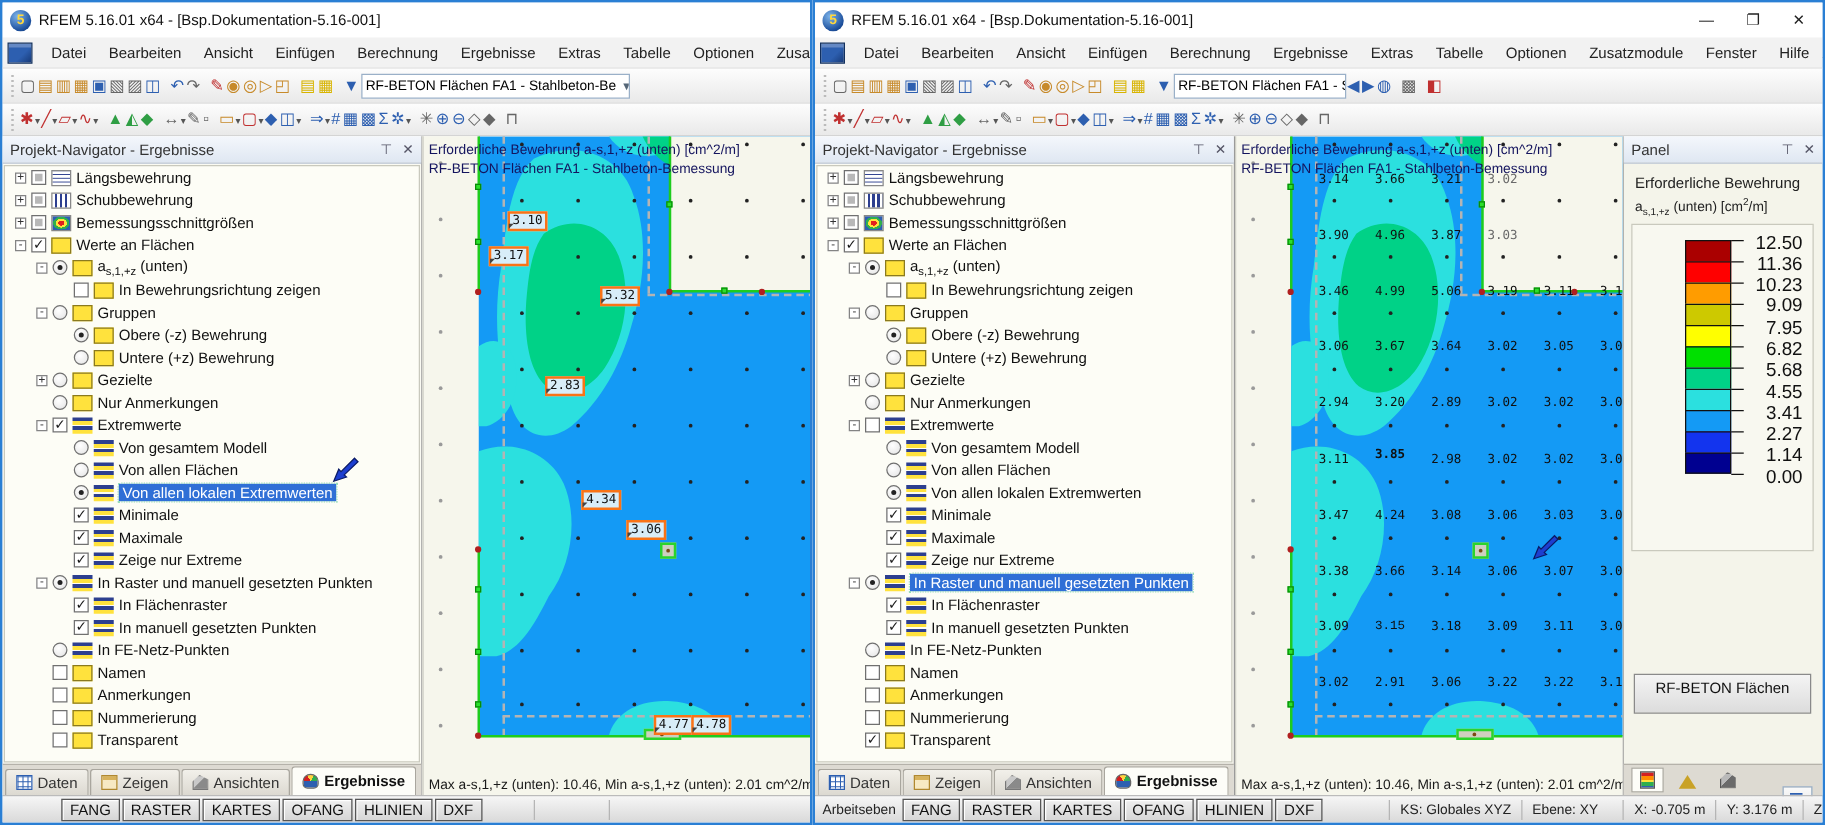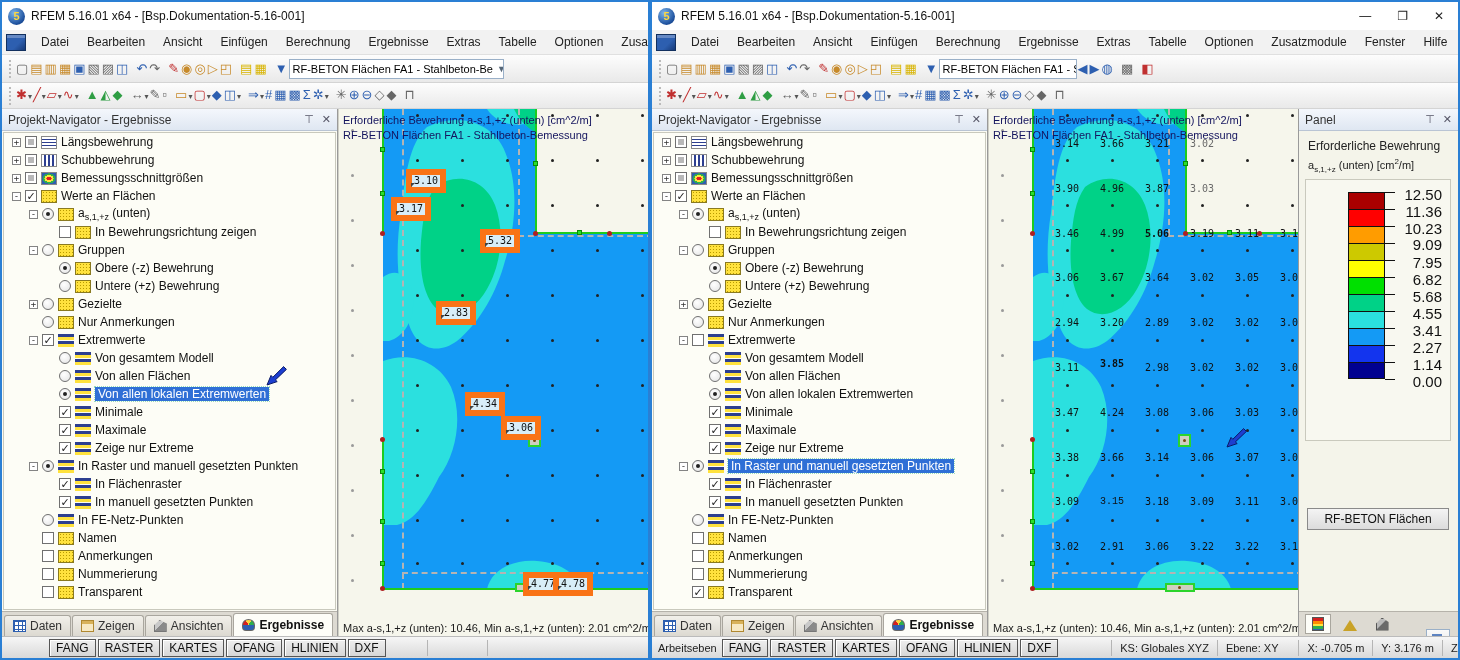--- a/index.html
+++ b/index.html
@@ -130,21 +130,21 @@
   .ov { position:absolute; z-index:3; }
   .dashv { border-left:2px dashed #b4b4b4; width:0; }
   .dashh { border-top:2px dashed #b4b4b4; height:0; }
   .greenv { width:2px; background:#1ecc1e; }
   .greenh { height:2px; background:#1ecc1e; }
   .gsq { width:5px; height:5px; background:#2be02b; border:1px solid #0a8a0a; z-index:4; }
   .rdot { width:5px; height:5px; border-radius:50%; background:#b02020; z-index:4; }
   .dot { position:absolute; width:3px; height:3px; border-radius:50%; background:#222;
     z-index:3; }
   .dot.grey { background:#9a9a9a; }
-  .callout { position:absolute; z-index:6; background:#d8edf8; border:6px solid #f97316;
+  .callout { position:absolute; z-index:6; background:#d8edf8; border:2px solid #f97316;
     font-family:"DejaVu Sans Mono", monospace; font-size:10px; line-height:12px;
     padding:0 2px; color:#111; }
   .callout::after { content:""; position:absolute; left:-1px; bottom:-4px;
     border:4px solid transparent; border-top-color:#444; border-left-width:0; }
   .gval { position:absolute; z-index:6; font-family:"DejaVu Sans Mono", monospace;
     font-size:10px; color:#101010; white-space:nowrap; }
   .gval.muted { color:#6a6a6a; }
   .marker-pt { position:absolute; width:13px; height:13px; background:#cfcfc0;
     border:2px solid #2bd42b; z-index:5; }
   .marker-pt::after { content:""; position:absolute; left:3px; top:3px; width:3px;
@@ -168,21 +168,21 @@
   .scell { position:absolute; left:0; width:37px; height:17px; border:1px solid #111;
     border-bottom:none; }
   .scell.last { border-bottom:1px solid #111; }
   .stick { position:absolute; left:37px; width:10px; height:1px; background:#111; }
   .slab { position:absolute; left:50px; width:44px; text-align:right; font-size:15px;
     color:#111; margin-top:-6px; }
   .mmbox { position:absolute; left:6px; top:322px; width:146px; height:44px;
     background:#f2f6fd; border:1px solid #b7c4dd; font-size:12px; color:#111;
     padding:3px 10px; }
   .mmrow { display:flex; justify-content:space-between; line-height:19px; }
-  .pbutton { position:absolute; left:8px; top:377px; width:142px; height:22px;
+  .pbutton { position:absolute; left:8px; top:408px; width:142px; height:32px;
     background:linear-gradient(#f4f4f4,#dcdcdc); border:1px solid #8a8a8a;
     font-size:12px; text-align:center; line-height:20px; color:#111; }
   .pzoom { position:absolute; right:8px; top:498px; width:24px; height:22px;
     background:linear-gradient(#fafafa,#e2e2e2); border:1px solid #9ab0c8;
     text-align:center; }
   .pzoom svg { margin-top:3px; }
   .panel-tabs { height:25px; flex:none; background:#dddad2; border-top:1px solid #b5b2aa;
     display:flex; align-items:center; gap:6px; padding:0 6px; }
   .ptab { width:26px; height:20px; border:1px solid transparent; display:flex;
     align-items:center; justify-content:center; }
@@ -915,21 +915,21 @@
           <div class="gval" style="left: 66px; top: 29px;">3.14</div>
           <div class="gval" style="left: 111px; top: 29px;">3.66</div>
           <div class="gval" style="left: 156px; top: 29px;">3.21</div>
           <div class="gval muted" style="left: 201px; top: 29px;">3.02</div>
           <div class="gval" style="left: 66px; top: 74px;">3.90</div>
           <div class="gval" style="left: 111px; top: 74px;">4.96</div>
           <div class="gval" style="left: 156px; top: 74px;">3.87</div>
           <div class="gval muted" style="left: 201px; top: 74px;">3.03</div>
           <div class="gval" style="left: 66px; top: 119px;">3.46</div>
           <div class="gval" style="left: 111px; top: 119px;">4.99</div>
-          <div class="gval" style="left: 156px; top: 119px; font-weight: bold;">5.06</div>
+          <div class="gval" style="left: 156px; top: 119px;">5.06</div>
           <div class="gval" style="left: 201px; top: 119px;">3.19</div>
           <div class="gval" style="left: 246px; top: 119px;">3.11</div>
           <div class="gval" style="left: 291px; top: 119px;">3.1</div>
           <div class="gval" style="left: 66px; top: 163px;">3.06</div>
           <div class="gval" style="left: 111px; top: 163px;">3.67</div>
           <div class="gval" style="left: 156px; top: 163px;">3.64</div>
           <div class="gval" style="left: 201px; top: 163px;">3.02</div>
           <div class="gval" style="left: 246px; top: 163px;">3.05</div>
           <div class="gval" style="left: 291px; top: 163px;">3.0</div>
           <div class="gval" style="left: 66px; top: 208px;">2.94</div>

